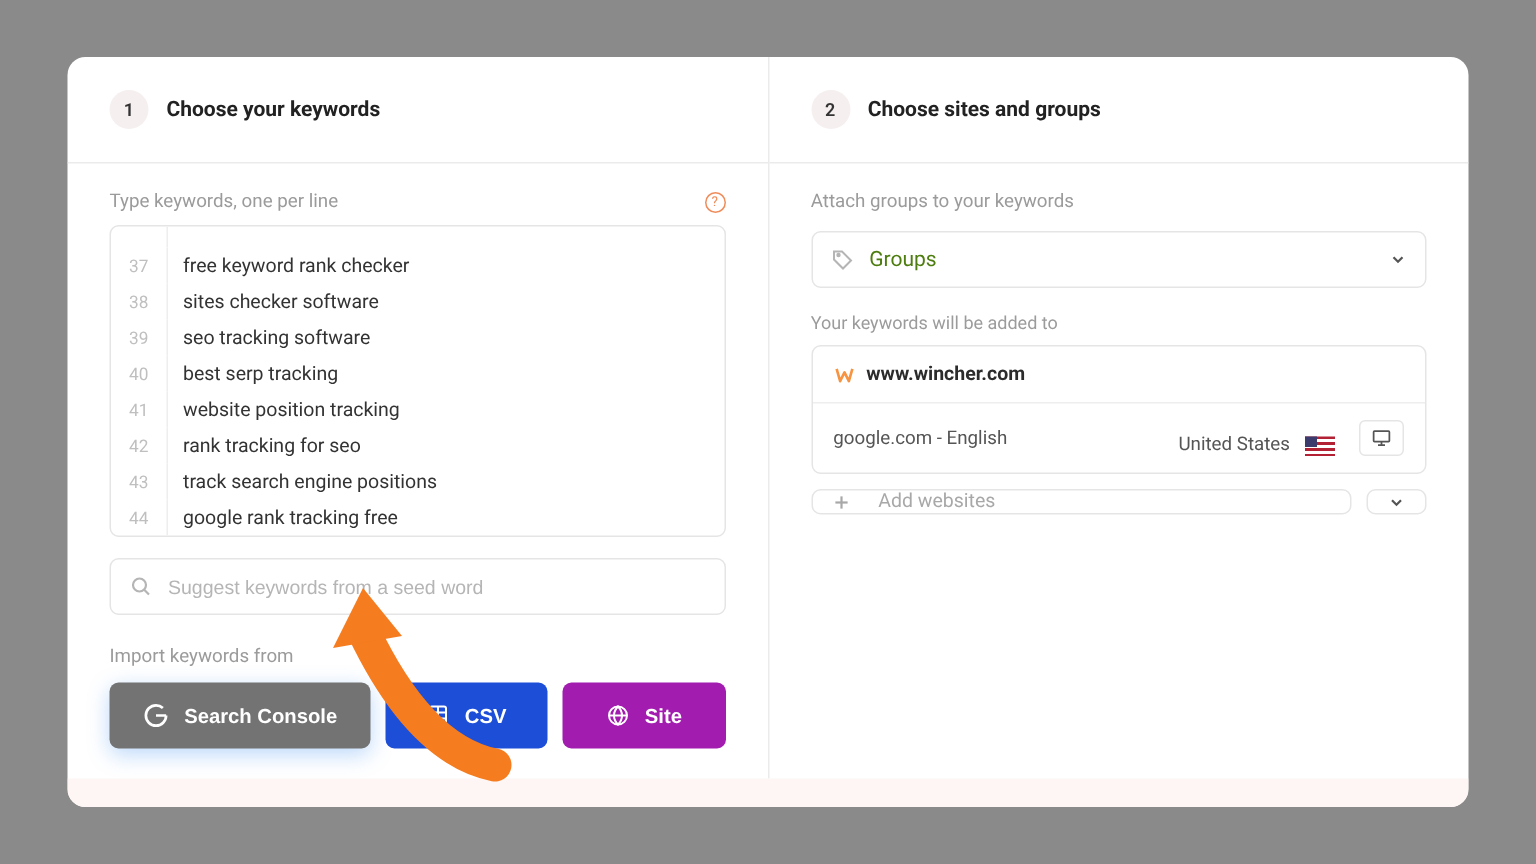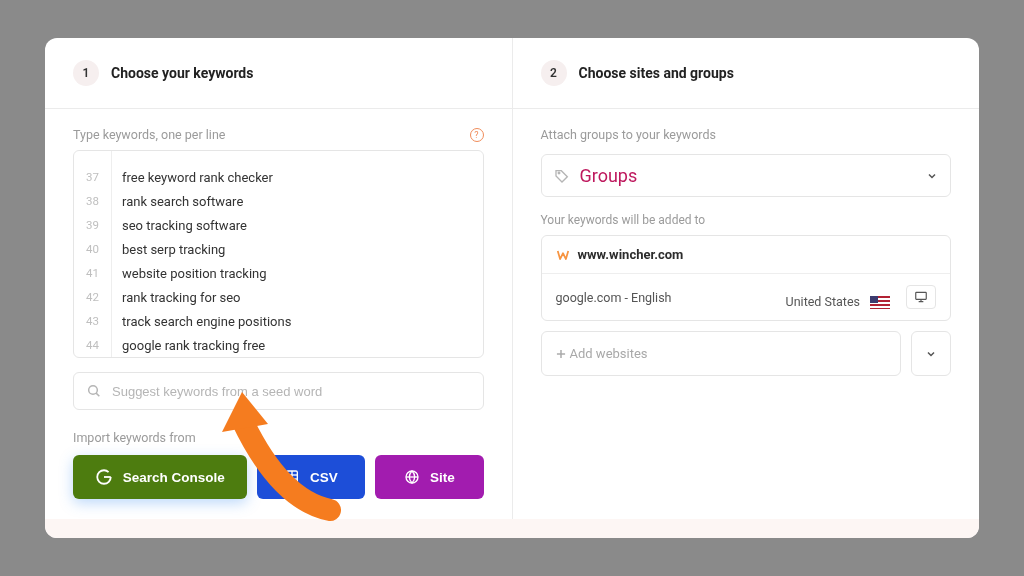--- a/index.html
+++ b/index.html
@@ -148,34 +148,34 @@
       height: 44px;
       color: #fff;
       font-size: 13.5px;
       font-weight: 600;
       display: flex;
       align-items: center;
       justify-content: center;
       gap: 10px;
       cursor: pointer;
     }
-    .ibtn-sc { background: #4d7c0f; flex: 1.6; box-shadow: 0 4px 14px rgba(62,142,240,0.35); }
+    .ibtn-sc { background: #737373; flex: 1.6; box-shadow: 0 4px 14px rgba(62,142,240,0.35); }
     .ibtn-csv { background: #1d4ed8; }
     .ibtn-site { background: #a21caf; }
     .groups-select {
       border: 1px solid #e5e5e5;
       border-radius: 6px;
       padding: 10px 12px;
       display: flex;
       align-items: center;
       justify-content: space-between;
       cursor: pointer;
     }
     .groups-left { display: flex; align-items: center; gap: 10px; }
-    .groups-text { font-size: 18px; color: #be185d; }
+    .groups-text { font-size: 14px; color: #4d7c0f; }
     .sub-label {
       font-size: 12px;
       color: #9b9b9b;
       margin-top: 16px;
       margin-bottom: 8px;
     }
     .site-card {
       border: 1px solid #e5e5e5;
       border-radius: 6px;
       overflow: hidden;
@@ -214,24 +214,24 @@
     }
     .add-sites {
       display: flex;
       margin-top: 10px;
       gap: 10px;
     }
     .add-sites-main {
       flex: 1;
       border: 1px solid #e5e5e5;
       border-radius: 6px;
-      padding: 14px 12px;
-      display: flex;
-      align-items: center;
-      gap: 2px;
+      padding: 0 12px;
+      display: flex;
+      align-items: center;
+      gap: 18px;
       cursor: pointer;
     }
     .add-sites-text { font-size: 13px; color: #a8a8a8; }
     .add-sites-caret {
       width: 40px;
       border: 1px solid #e5e5e5;
       border-radius: 6px;
       display: flex; align-items: center; justify-content: center;
       cursor: pointer;
     }
@@ -270,21 +270,21 @@
           <div class="kw-row truncated">
             <div class="kw-num"></div>
             <div class="kw-text" style="color:#bbb;"></div>
           </div>
           <div class="kw-row">
             <div class="kw-num">37</div>
             <div class="kw-text">free keyword rank checker</div>
           </div>
           <div class="kw-row">
             <div class="kw-num">38</div>
-            <div class="kw-text">rank search software</div>
+            <div class="kw-text">sites checker software</div>
           </div>
           <div class="kw-row">
             <div class="kw-num">39</div>
             <div class="kw-text">seo tracking software</div>
           </div>
           <div class="kw-row">
             <div class="kw-num">40</div>
             <div class="kw-text">best serp tracking</div>
           </div>
           <div class="kw-row">

